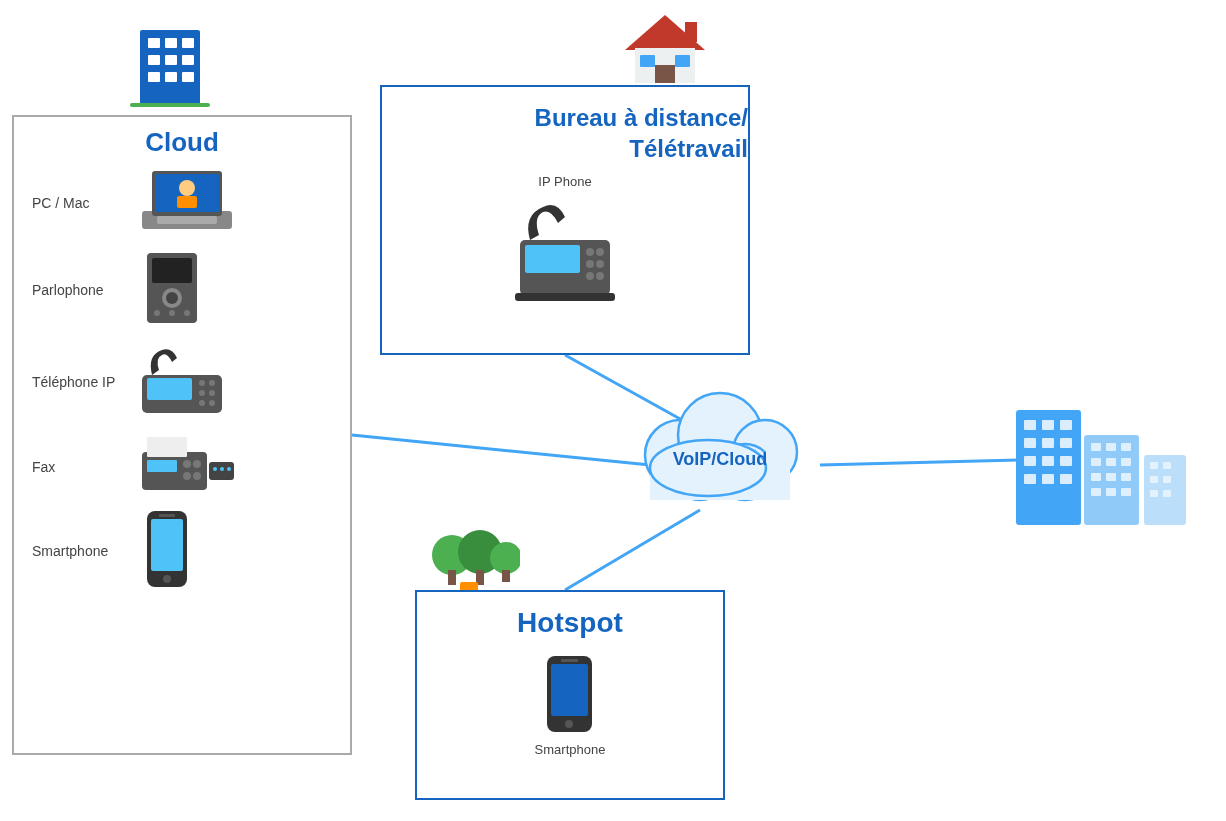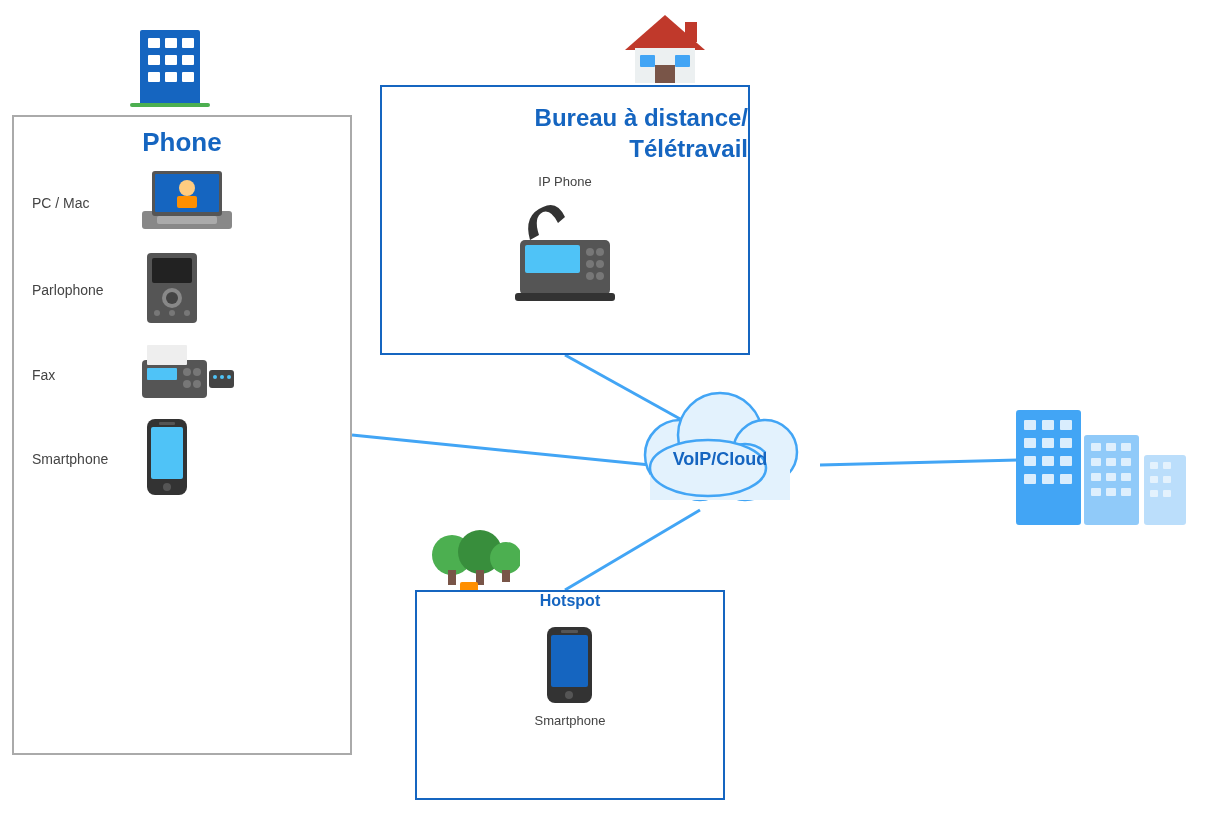--- a/index.html
+++ b/index.html
@@ -101,23 +101,24 @@
       left: 415px;
       top: 590px;
       width: 310px;
       height: 210px;
       border: 2px solid #1565c0;
       background: #fff;
     }
 
     .hotspot-title {
       color: #1565c0;
-      font-size: 16px;
+      font-size: 28px;
       font-weight: bold;
       text-align: center;
+      margin-top: 15px;
     }
 
     .hotspot-items {
       display: flex;
       justify-content: center;
       gap: 30px;
       margin-top: 15px;
     }
 
     .hotspot-item {
@@ -237,21 +238,21 @@
     <rect x="46" y="40" width="8" height="15" fill="#795548"></rect>
 
     <circle cx="76" cy="28" r="16" fill="#4caf50"></circle>
     <rect x="72" y="40" width="8" height="12" fill="#795548"></rect>
 
     <rect x="30" y="52" width="18" height="10" fill="#ff8f00" rx="2"></rect>
   </svg>
 </div>
 
 <div class="bureau-box">
-  <div class="bureau-title">Phone</div>
+  <div class="bureau-title">Cloud</div>
 
   <div class="bureau-item">
     <span class="bureau-item-label">PC / Mac</span>
     <div class="bureau-icon">
       <svg width="100" height="70" viewBox="0 0 100 70">
 
         <rect x="5" y="45" width="90" height="18" fill="#888" rx="3"></rect>
 
         <rect x="15" y="5" width="70" height="45" fill="#555" rx="3"></rect>
         <rect x="18" y="8" width="64" height="38" fill="#1565c0" rx="1"></rect>
@@ -272,20 +273,40 @@
         <rect x="15" y="10" width="40" height="25" fill="#222" rx="2"></rect>
         <circle cx="35" cy="50" r="10" fill="#888"></circle>
         <circle cx="35" cy="50" r="6" fill="#444"></circle>
         <circle cx="20" cy="65" r="3" fill="#777"></circle>
         <circle cx="35" cy="65" r="3" fill="#777"></circle>
         <circle cx="50" cy="65" r="3" fill="#777"></circle>
       </svg>
     </div>
   </div>
 
+  <div class="bureau-item">
+    <span class="bureau-item-label">Téléphone IP</span>
+    <div class="bureau-icon">
+      <svg width="90" height="80" viewBox="0 0 90 80">
+
+        <rect x="5" y="35" width="80" height="38" fill="#555" rx="5"></rect>
+
+        <rect x="10" y="38" width="45" height="22" fill="#4fc3f7" rx="2"></rect>
+
+        <circle cx="65" cy="43" r="3" fill="#777"></circle>
+        <circle cx="75" cy="43" r="3" fill="#777"></circle>
+        <circle cx="65" cy="53" r="3" fill="#777"></circle>
+        <circle cx="75" cy="53" r="3" fill="#777"></circle>
+        <circle cx="65" cy="63" r="3" fill="#777"></circle>
+        <circle cx="75" cy="63" r="3" fill="#777"></circle>
+
+        <path d="M15 35 Q10 15 25 10 Q35 7 40 18 L35 22 Q30 12 25 15 Q18 18 22 30 Z" fill="#333"></path>
+      </svg>
+    </div>
+  </div>
 
   <div class="bureau-item">
     <span class="bureau-item-label">Fax</span>
     <div class="bureau-icon">
       <svg width="100" height="65" viewBox="0 0 100 65">
 
         <rect x="5" y="20" width="65" height="38" fill="#555" rx="4"></rect>
 
         <rect x="10" y="5" width="40" height="20" fill="#eee" rx="1"></rect>
 

